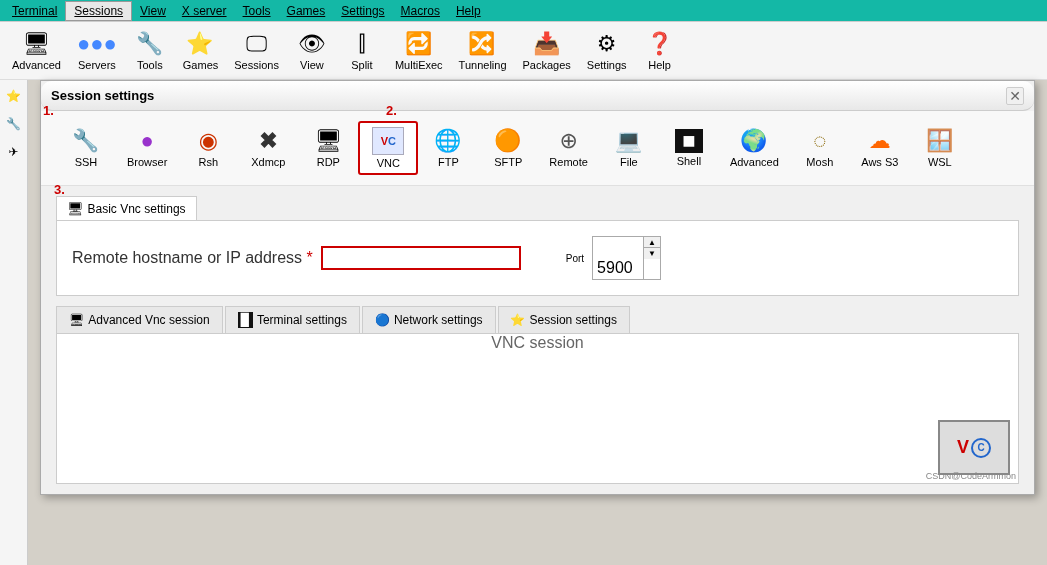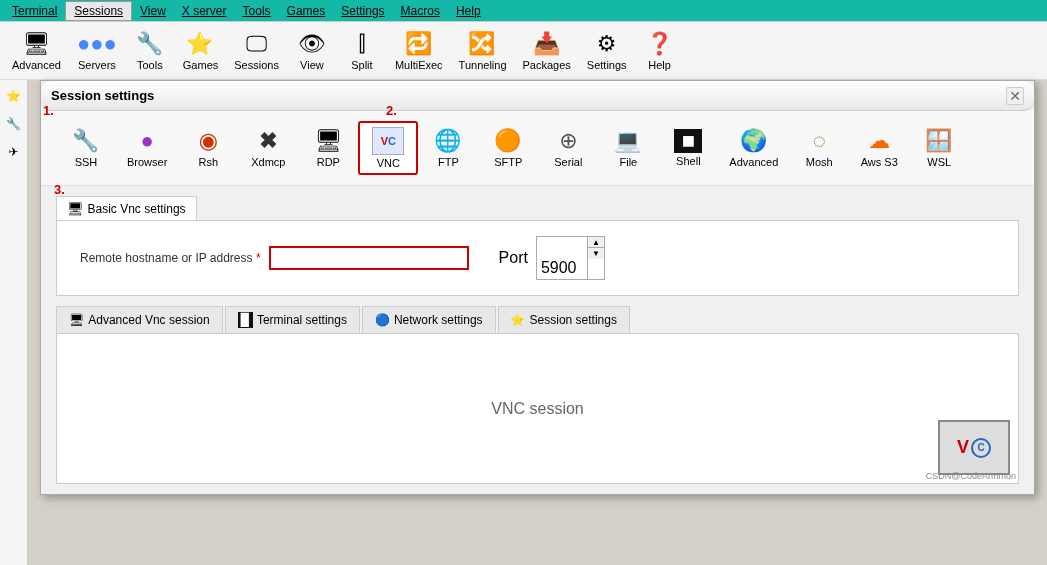--- a/index.html
+++ b/index.html
@@ -34,30 +34,30 @@
 
     
     .dialog-content { padding: 10px 15px; }
 
     
     .basic-tab { display: inline-flex; align-items: center; background: #fff; border: 1px solid #ccc; border-bottom: none; padding: 4px 10px; font-size: 12px; margin-bottom: 0; cursor: pointer; gap: 4px; }
 
     
     .settings-panel { background: #fff; border: 1px solid #ccc; padding: 15px; margin-top: 0; }
     .settings-row { display: flex; align-items: center; gap: 8px; }
-    .settings-label { font-size: 12px; color: #333; margin-left: 8px; }
+    .settings-label { font-size: 16px; color: #333; }
     .settings-input { border: 2px solid #cc0000; height: 24px; width: 200px; font-size: 12px; padding: 0 4px; outline: none; }
-    .port-label { margin-left: 22px; font-size: 16px; }
+    .port-label { margin-left: 37px; font-size: 10px; }
 
     
     .bottom-tabs { display: flex; margin-top: 10px; border-bottom: 1px solid #ccc; }
     .bottom-tab { display: flex; align-items: center; padding: 5px 12px; font-size: 12px; border: 1px solid #ccc; border-bottom: none; background: #e8e8e8; cursor: pointer; gap: 4px; margin-right: 2px; }
 
     
-    .bottom-content { background: #fff; border: 1px solid #ccc; border-top: none; height: 150px; display: flex; align-items: center; justify-content: center; position: relative; }
+    .bottom-content { background: #fff; border: 1px solid #ccc; border-top: none; height: 150px; display: flex; align-items: flex-start; justify-content: center; position: relative; }
     .bottom-content-text { font-size: 16px; color: #666; }
 
     
     .red-outline { border: 2px solid #cc0000 !important; }
   </style>
 </head>
 <body>
 
 <div class="menu-bar">
   <span>Terminal</span>
@@ -184,21 +184,21 @@
             <span>FTP</span>
           </div>
 
           <div class="session-type">
             <div style="font-size:22px; margin-bottom:2px;">🟠</div>
             <span>SFTP</span>
           </div>
 
           <div class="session-type">
             <div style="font-size:22px; margin-bottom:2px; color:#555;">⊕</div>
-            <span>Serial</span>
+            <span>Remote</span>
           </div>
 
           <div class="session-type">
             <div style="font-size:22px; margin-bottom:2px;">💻</div>
             <span>File</span>
           </div>
 
           <div class="session-type">
             <div style="font-size:22px; margin-bottom:2px; background:#111; color:#fff; width:28px; height:24px; display:flex; align-items:center; justify-content:center;">■</div>
             <span>Shell</span>

